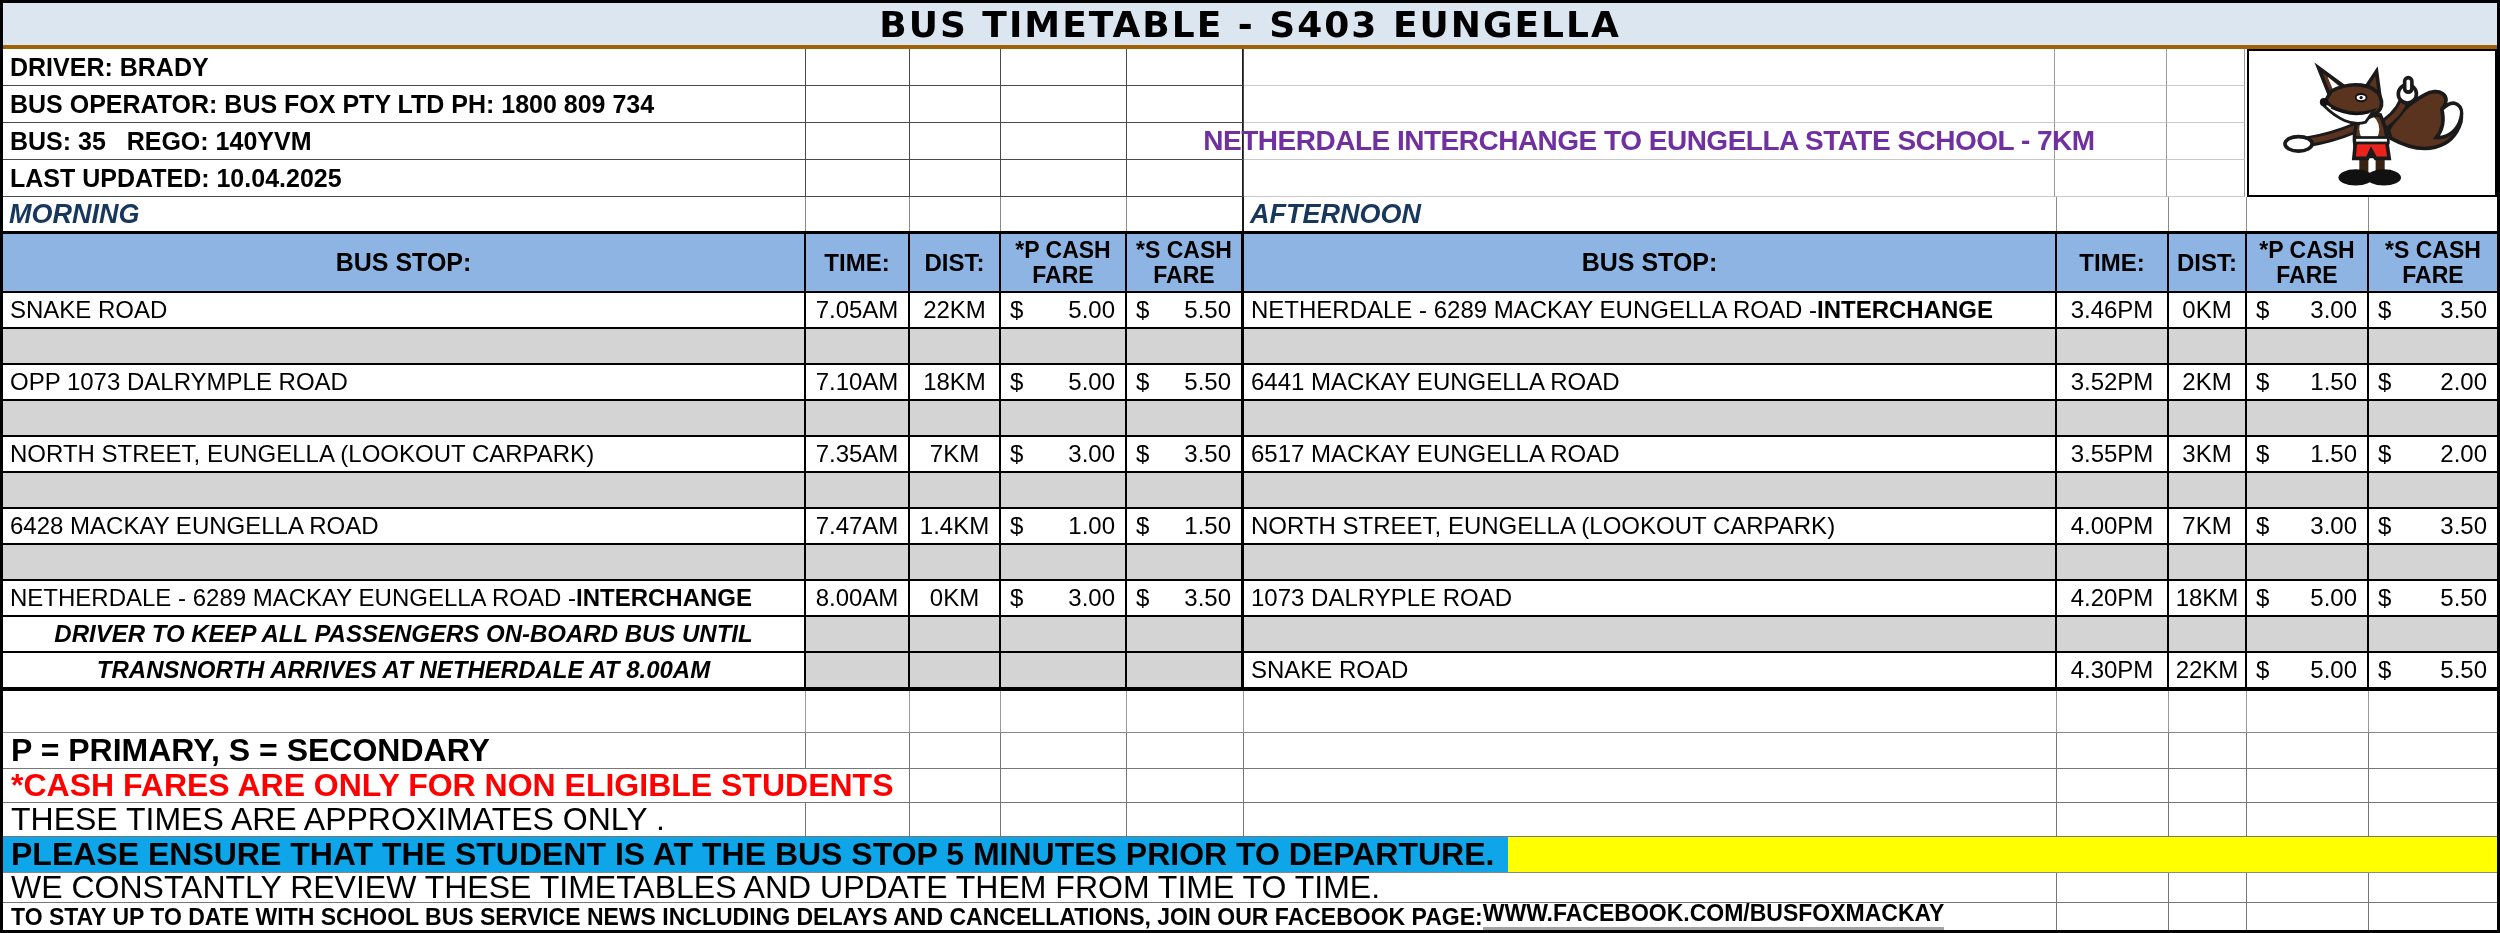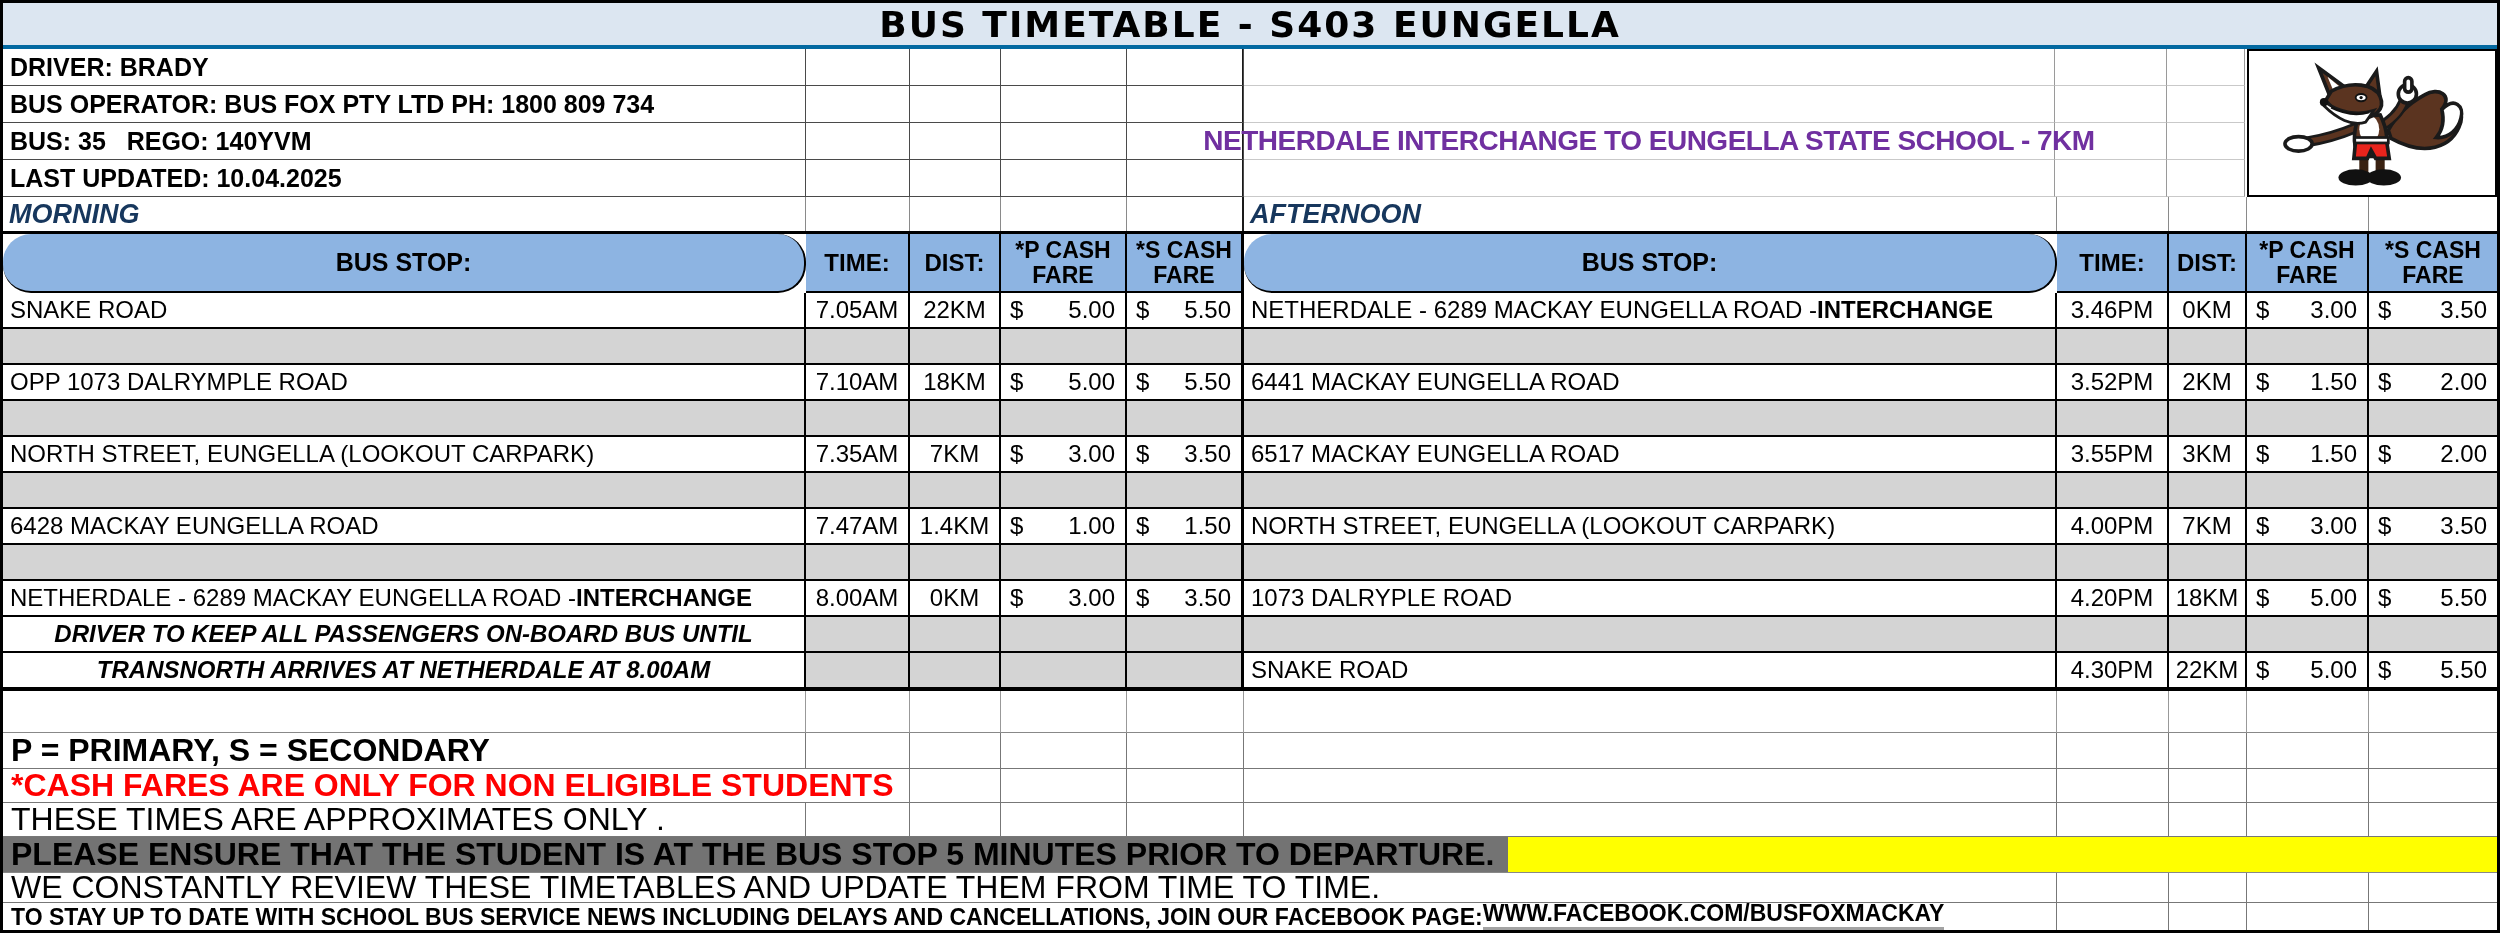--- a/index.html
+++ b/index.html
@@ -8,21 +8,21 @@
 
   .sheet{
     position:relative; width:2500px; height:933px;
     border:3px solid #000; background:#fff;
     --cols: 803px 104px 91px 126px 117px 813px 112px 78px 122px 128px;
     overflow:hidden;
   }
 
   
   .title-bar{
-    height:46px; background:#DCE6F1; border-bottom:4px solid #0369a1;
+    height:46px; background:#DCE6F1; border-bottom:4px solid #a16207;
     display:flex; align-items:center; justify-content:center;
   }
   .title-bar .t{
     font-family:"DejaVu Sans", sans-serif; font-weight:700; font-size:36px; letter-spacing:2px;
   }
 
   
   .info{ display:flex; height:148px; }
   .ileft{ width:1241px; border-right:2px solid #1a1a1a; }
   .irow{ display:grid; grid-template-columns:803px 104px 91px 126px 117px; height:37px; }
@@ -57,21 +57,21 @@
   .trow{ display:grid; grid-template-columns:var(--cols); height:36px; }
   .trow .c{
     border-right:2px solid #000; border-bottom:2px solid #000;
     display:flex; align-items:center; font-size:24px; overflow:hidden; white-space:nowrap;
     background:#fff;
   }
   .trow .c:last-child{ border-right:none; }
   .trow .c.mid{ border-right-width:3px; }
   .hdr{ height:60px; border-top:1px solid #000; }
   .hdr .c{ background:#8DB4E2; justify-content:center; font-weight:700; text-align:center; }
-  .hdr .c.stoph{ font-size:25px;border-radius:28px; }
+  .hdr .c.stoph{ font-size:25px; }
   .hdr .c.fareh{ flex-direction:column; line-height:1.08; font-size:23px; }
   .trow .c.stop{ padding-left:7px; }
   .trow .c.stop .b{ font-weight:700; }
   .trow .c.ctr{ justify-content:center; }
   .trow .c.fare{ justify-content:space-between; padding:0 10px 0 9px; }
   .trow.sep .c{ background:#D4D4D4; }
   .trow .c.gcell{ background:#D4D4D4; }
   .trow .c.note{
     justify-content:center; font-weight:700; font-style:italic; font-size:24px; background:#fff;
   }
@@ -84,21 +84,21 @@
   .frow.gap .c{ border-right:1px solid #999; border-bottom:1px solid #888; }
   .frow.yellow{ background:#FFFF00; }
   .frow.yellow .c{ border-right:none; border-bottom:1px solid #888; }
   .ftext{
     position:absolute; left:0; top:0; bottom:1px; z-index:2;
     display:flex; align-items:center; padding-left:8px; padding-right:14px;
     font-size:32px; white-space:nowrap; background:#fff; width:max-content;
   }
   .ftext.bold{ font-weight:700; }
   .ftext.red{ color:#FF0000; font-weight:700; }
-  .ftext.on-yellow{ background:#737373; }
+  .ftext.on-yellow{ background:#0ea5e9; }
   .ftext.small{ font-size:23px; }
   .fb-link{ text-decoration:none; color:#000; border-bottom:7px solid #a3a3a3; cursor:pointer; }
 </style>
 </head>
 <body>
 
 <div class="sheet">
 
   <div class="title-bar">
     <span class="t">BUS TIMETABLE - S403 EUNGELLA</span>

